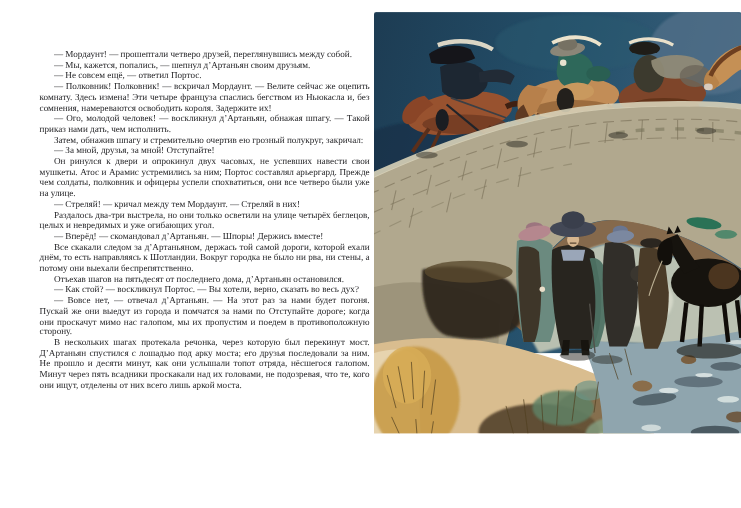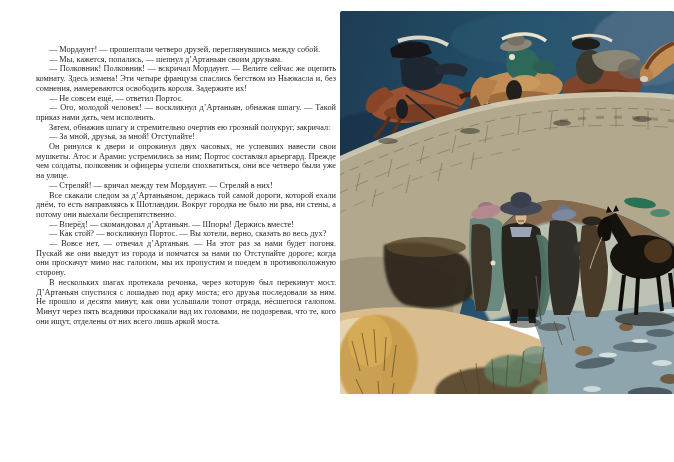--- a/index.html
+++ b/index.html
@@ -14,29 +14,31 @@
   .illustration svg{display:block;width:334px;height:432px;border-radius:2px;}
 </style>
 </head>
 <body>
 
 <div class="spread">
 
   <div class="text-page">
       <p>— Мордаунт! — прошептали четверо друзей, переглянувшись между собой.</p>
       <p>— Мы, кажется, попались, — шепнул д’Артаньян своим друзьям.</p>
+      <p>— Не совсем ещё, — ответил Портос.</p>
       <p>— Полковник! Полковник! — вскричал Мордаунт. — Велите сейчас же оцепить комнату. Здесь измена! Эти четыре француза спаслись бегством из Ньюкасла и, без сомнения, намереваются освободить короля. Задержите их!</p>
-      <p>— Не совсем ещё, — ответил Портос.</p>
       <p>— Ого, молодой человек! — воскликнул д’Артаньян, обнажая шпагу. — Такой приказ нами дать, чем исполнить.</p>
       <p>Затем, обнажив шпагу и стремительно очертив ею грозный полукруг, закричал:</p>
       <p>— За мной, друзья, за мной! Отступайте!</p>
       <p>Он ринулся к двери и опрокинул двух часовых, не успевших навести свои мушкеты. Атос и Арамис устремились за ним; Портос составлял арьергард. Прежде чем солдаты, полковник и офицеры успели спохватиться, они все четверо были уже на улице.</p>
       <p>— Стреляй! — кричал между тем Мордаунт. — Стреляй в них!</p>
+      <p>Раздалось два-три выстрела, но они только осветили на улице четырёх беглецов, целых и невредимых и уже огибающих угол.</p>
+      <p>— Вперёд! — скомандовал д’Артаньян. — Шпоры! Держись вместе!</p>
       <p>Все скакали следом за д’Артаньяном, держась той самой дороги, которой ехали днём, то есть направляясь к Шотландии. Вокруг городка не было ни рва, ни стены, а потому они выехали беспрепятственно.</p>
-      <p>— Вперёд! — скомандовал д’Артаньян. — Шпоры! Держись вместе!</p>
+      <p>Отъехав шагов на пятьдесят от последнего дома, д’Артаньян остановился.</p>
       <p>— Как стой? — воскликнул Портос. — Вы хотели, верно, сказать во весь дух?</p>
       <p>— Вовсе нет, — отвечал д’Артаньян. — На этот раз за нами будет погоня. Пускай же они выедут из города и помчатся за нами по Отступайте дороге; когда они проскачут мимо нас галопом, мы их пропустим и поедем в противоположную сторону.</p>
       <p>В нескольких шагах протекала речонка, через которую был перекинут мост. Д’Артаньян спустился с лошадью под арку моста; его друзья последовали за ним. Не прошло и десяти минут, как они услышали топот отряда, нёсшегося галопом. Минут через пять всадники проскакали над их головами, не подозревая, что те, кого они ищут, отделены от них всего лишь аркой моста.</p>
     </div>
   <div class="page-number">156</div>
 
   <div class="illustration">
     <svg viewBox="0 0 334 432" role="img" aria-label="Watercolor night scene: pursuing riders in plumed hats gallop across a stone bridge under a dark teal sky, while the four friends hide with their black horse under the arch beside the stream">
       <defs>
         <linearGradient id="skyGrad" x1="0" y1="0" x2="1" y2="0.25">

